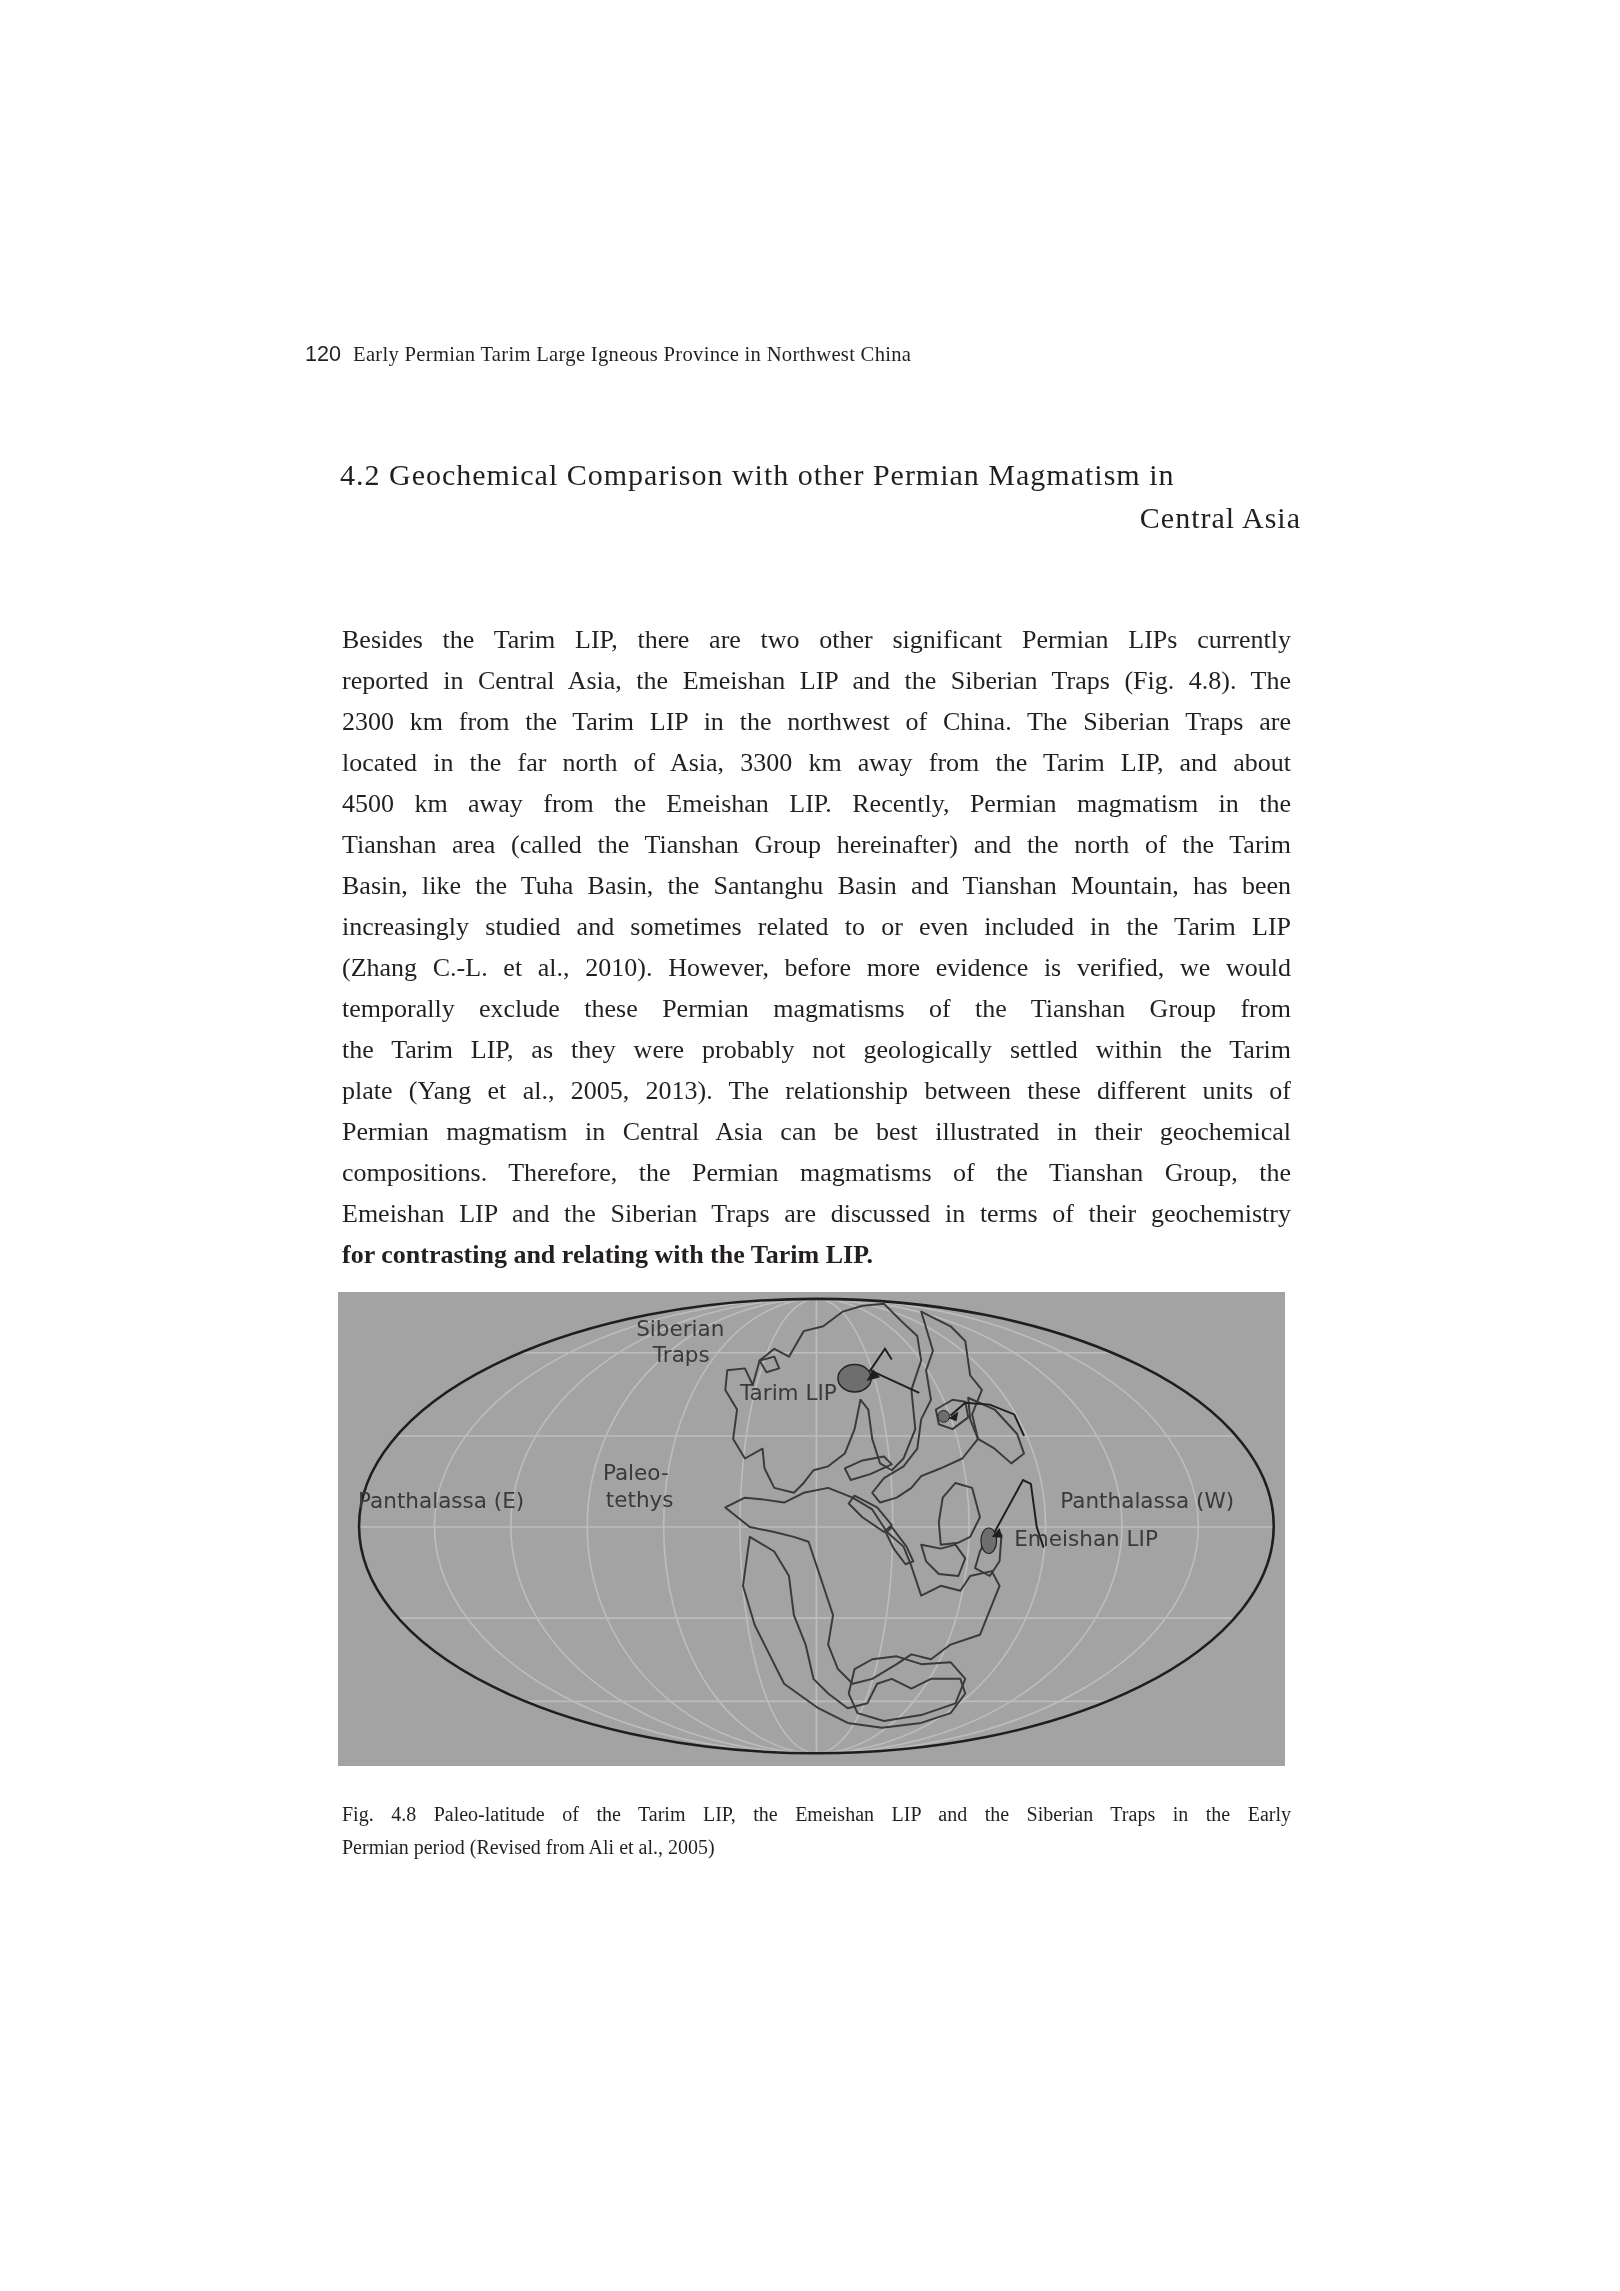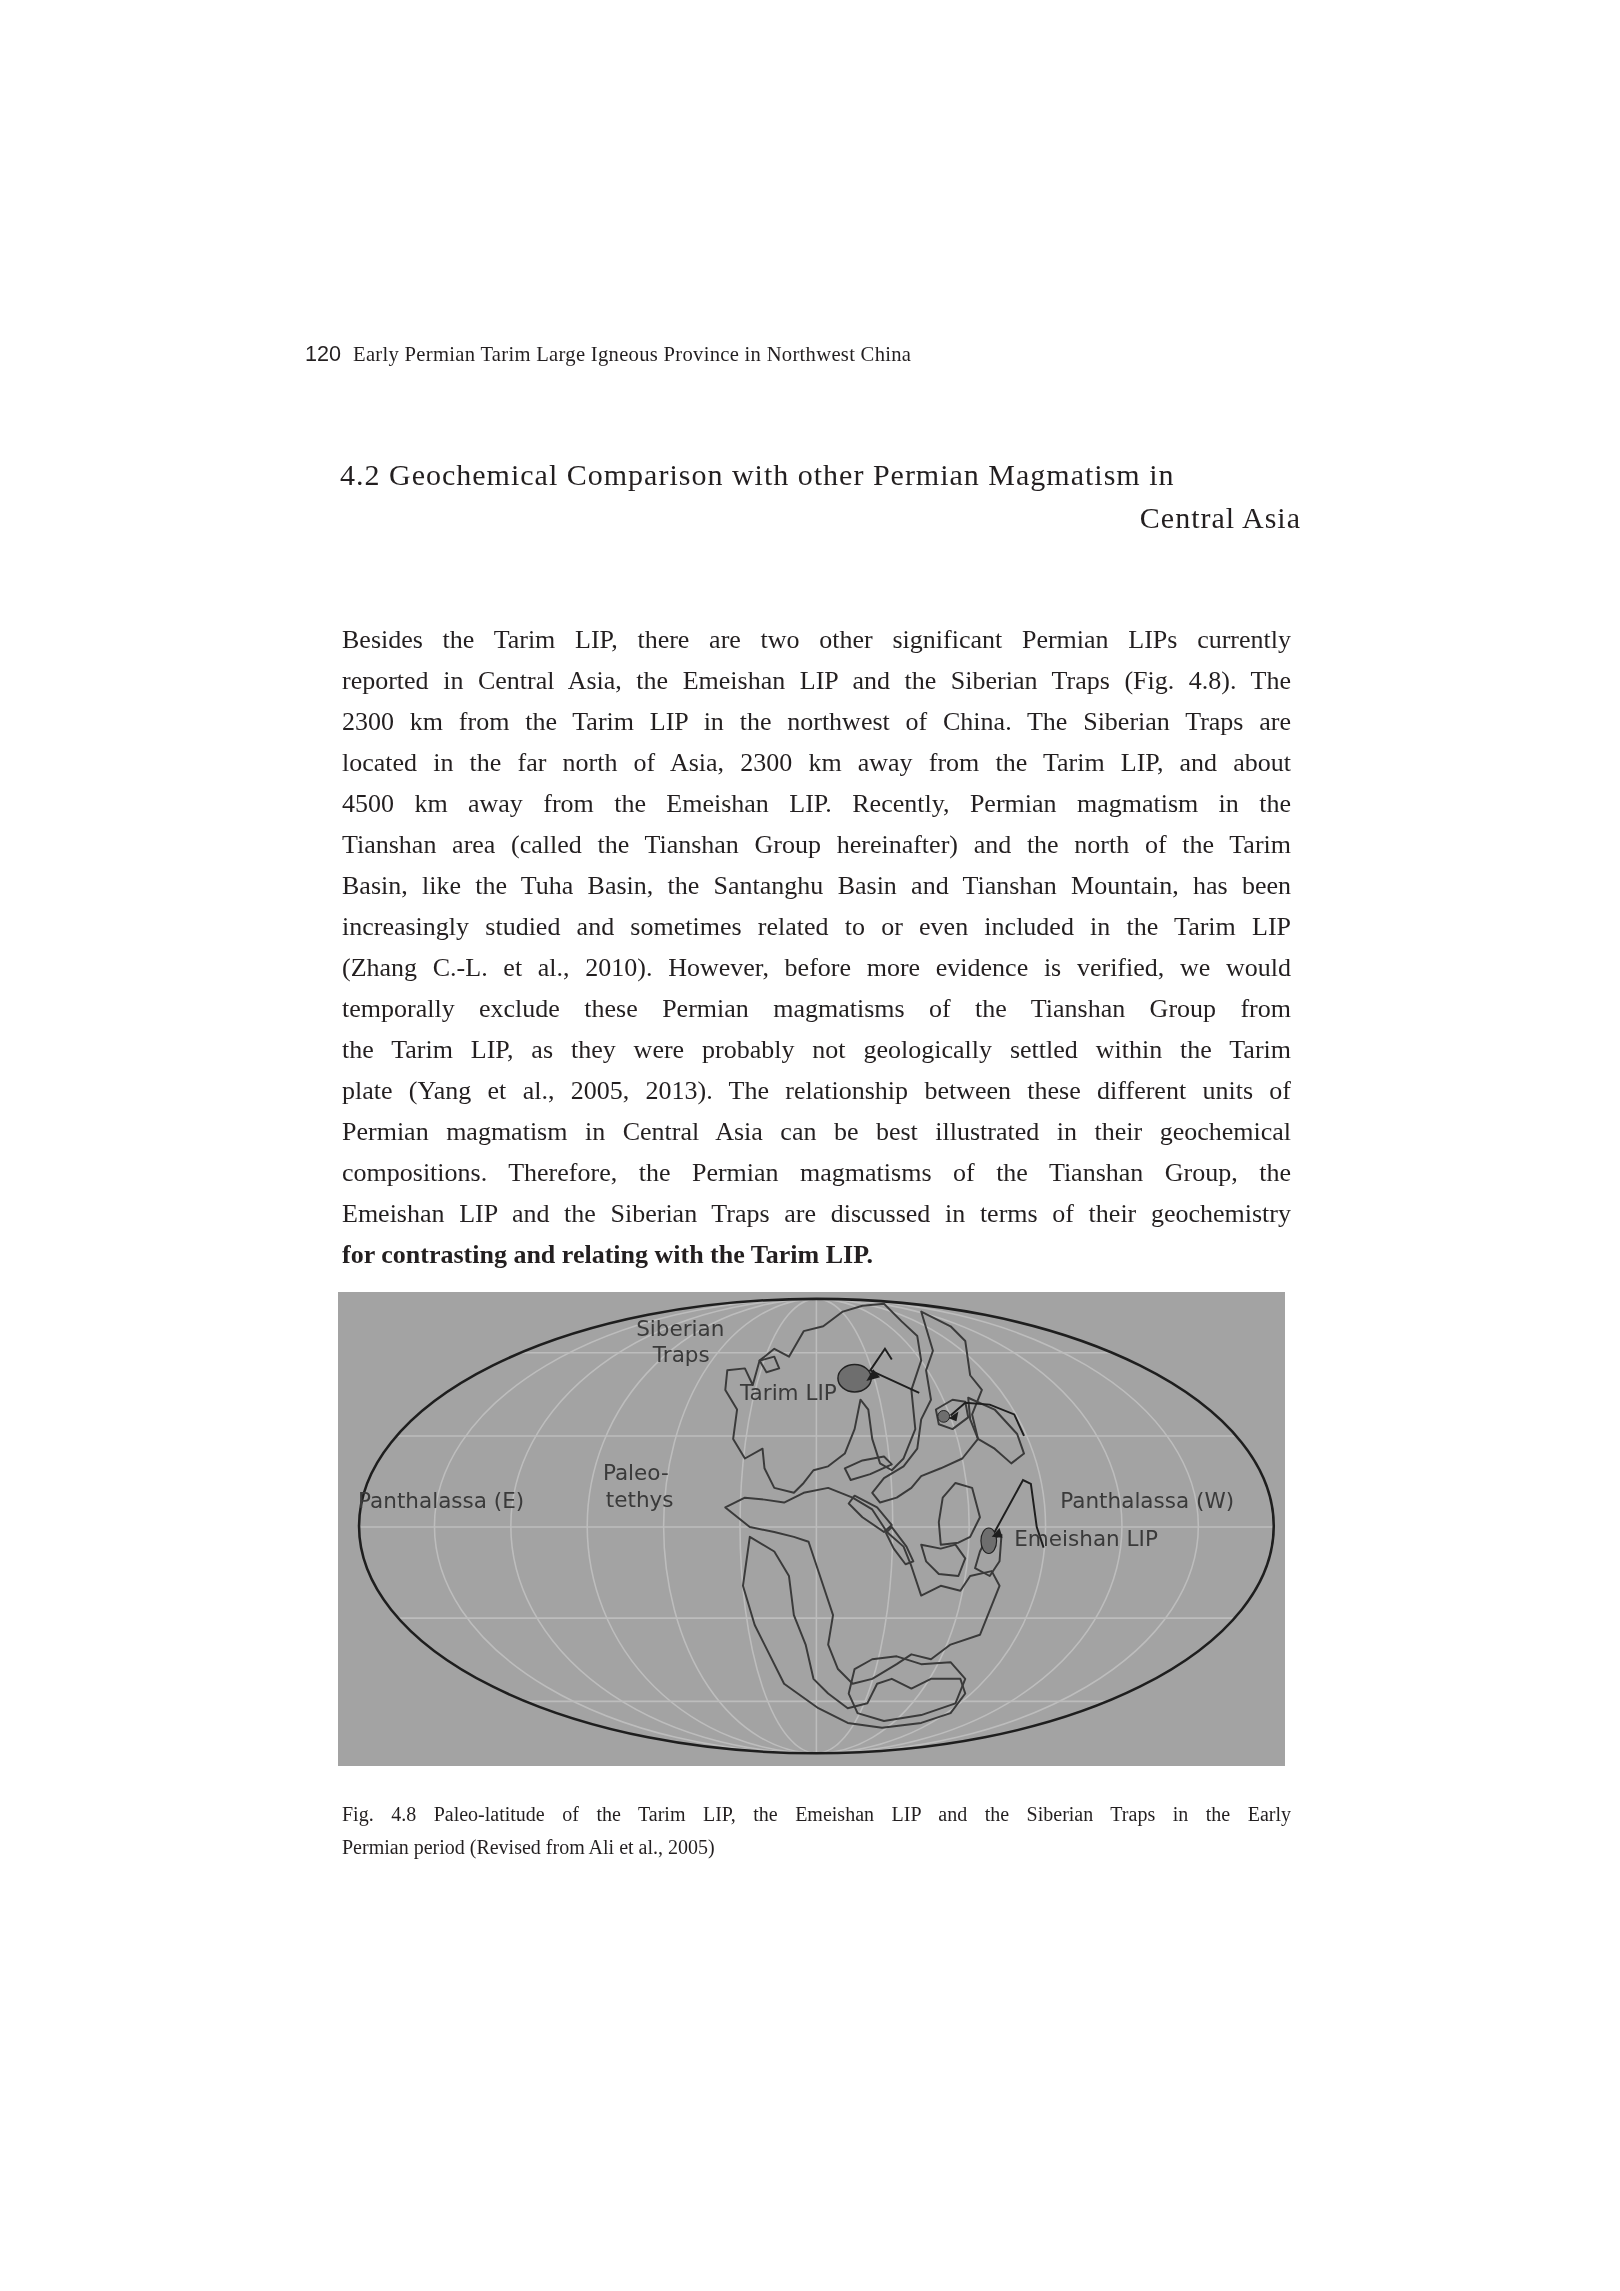--- a/index.html
+++ b/index.html
@@ -27,21 +27,21 @@
 
 <div class="heading">
   <span>4.2 Geochemical Comparison with other Permian Magmatism in</span>
   <span class="line2">Central Asia</span>
 </div>
 
 <div class="body-text">
   <span class="ln">Besides the Tarim LIP, there are two other significant Permian LIPs currently</span>
   <span class="ln">reported in Central Asia, the Emeishan LIP and the Siberian Traps (Fig. 4.8). The</span>
   <span class="ln">2300 km from the Tarim LIP in the northwest of China. The Siberian Traps are</span>
-  <span class="ln">located in the far north of Asia, 2300 km away from the Tarim LIP, and about</span>
+  <span class="ln">located in the far north of Asia, 3300 km away from the Tarim LIP, and about</span>
   <span class="ln">4500 km away from the Emeishan LIP. Recently, Permian magmatism in the</span>
   <span class="ln">Tianshan area (called the Tianshan Group hereinafter) and the north of the Tarim</span>
   <span class="ln">Basin, like the Tuha Basin, the Santanghu Basin and Tianshan Mountain, has been</span>
   <span class="ln">increasingly studied and sometimes related to or even included in the Tarim LIP</span>
   <span class="ln">(Zhang C.-L. et al., 2010). However, before more evidence is verified, we would</span>
   <span class="ln">temporally exclude these Permian magmatisms of the Tianshan Group from</span>
   <span class="ln">the Tarim LIP, as they were probably not geologically settled within the Tarim</span>
   <span class="ln">plate (Yang et al., 2005, 2013). The relationship between these different units of</span>
   <span class="ln">Permian magmatism in Central Asia can be best illustrated in their geochemical</span>
   <span class="ln">compositions. Therefore, the Permian magmatisms of the Tianshan Group, the</span>

